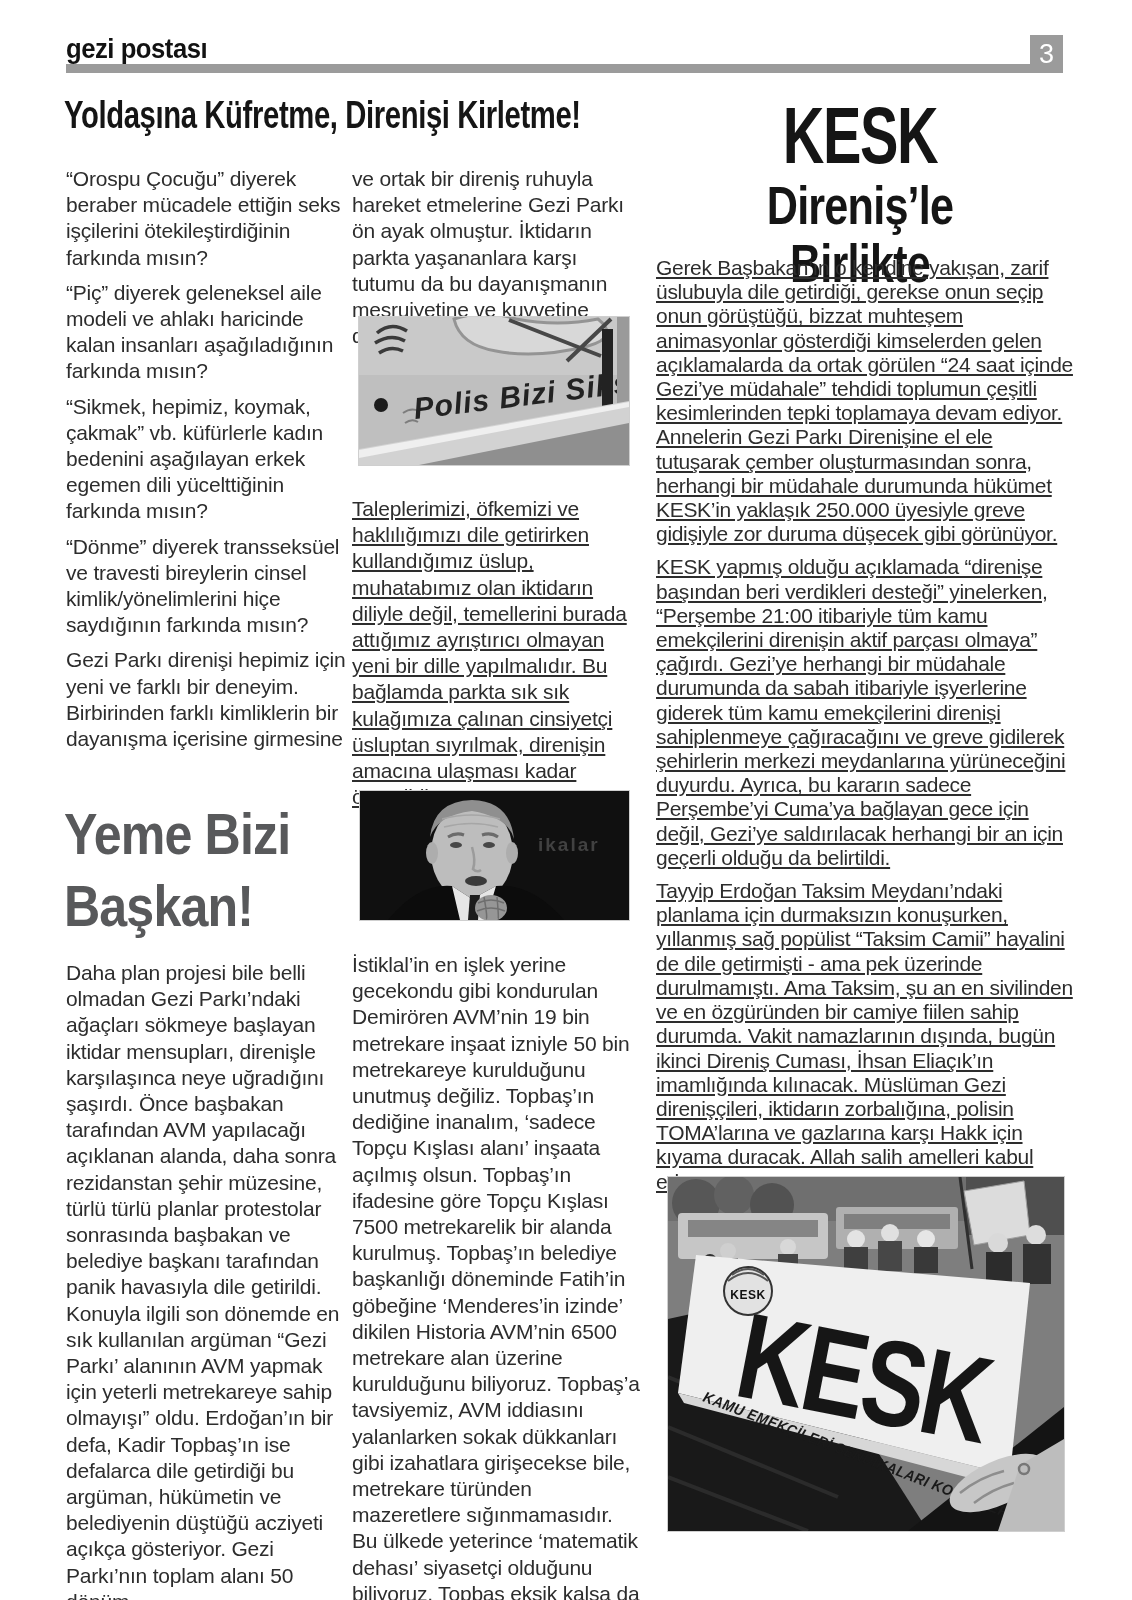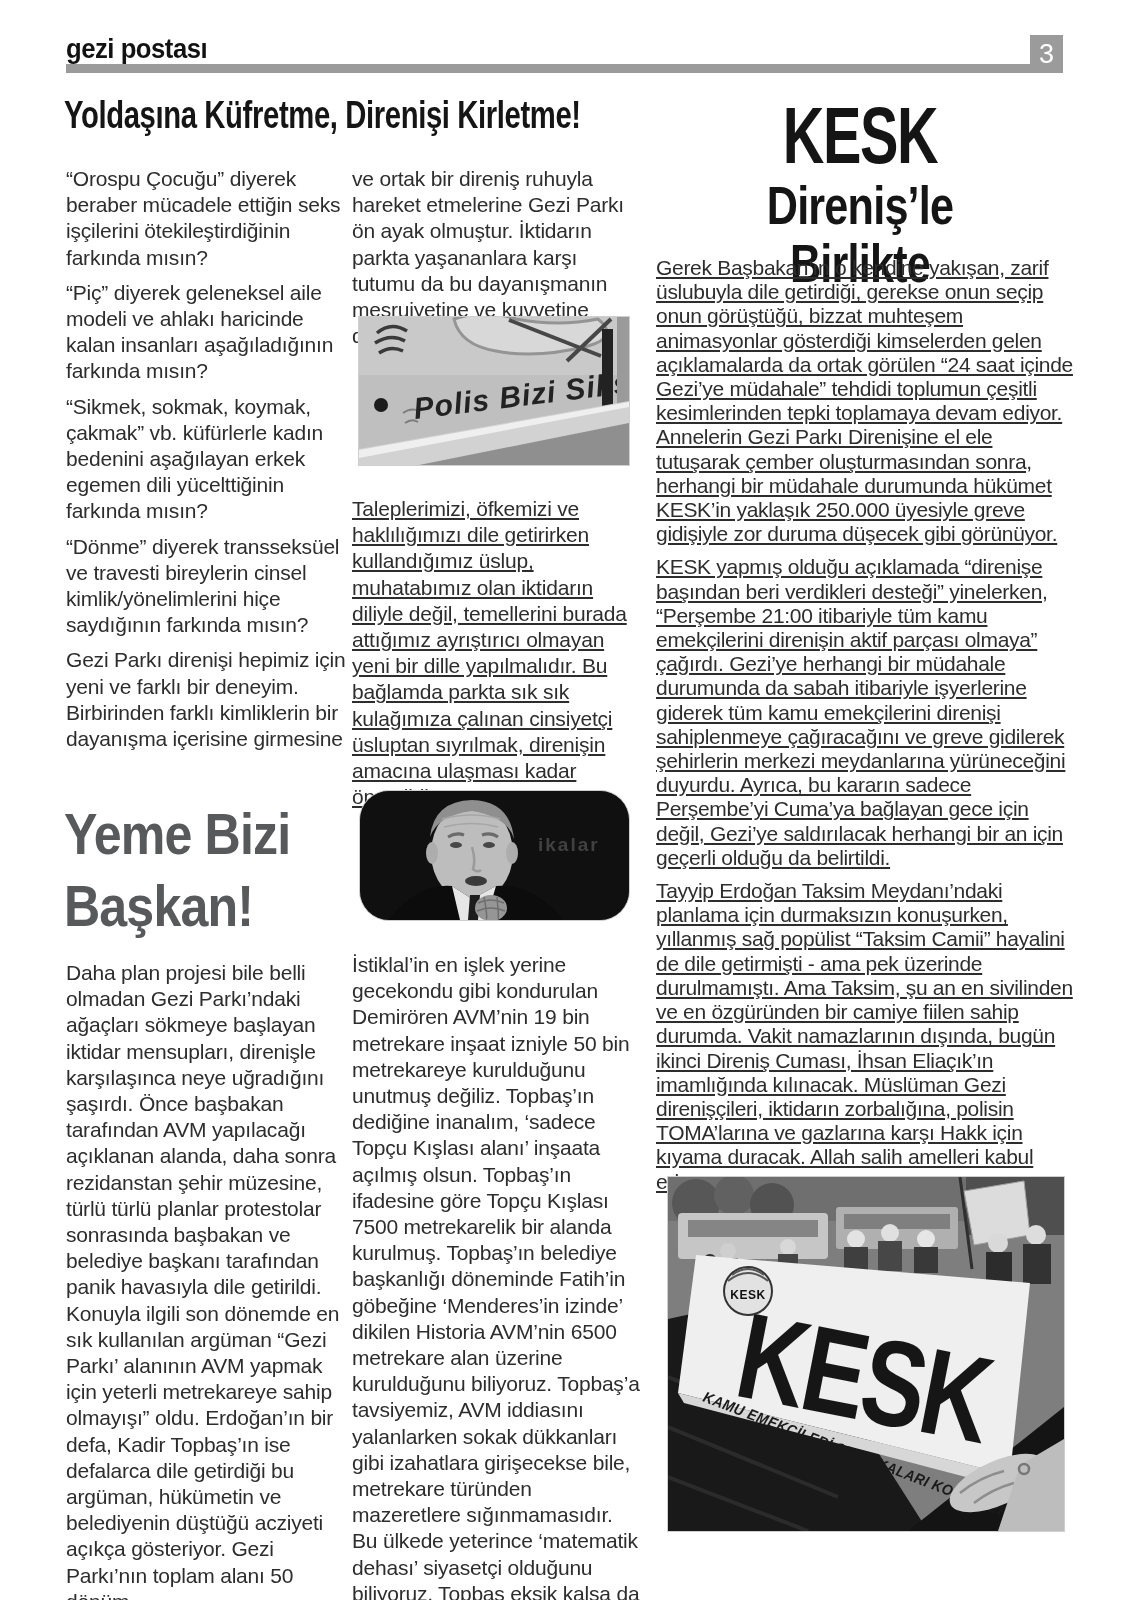--- a/index.html
+++ b/index.html
@@ -30,21 +30,21 @@
 <div class="abs masthead-rule"></div>
 <div class="abs page-box">
   <span>3</span>
 </div>
 
 <h1 class="abs headline1">Yoldaşına Küfretme, Direnişi Kirletme!</h1>
 
 <div class="abs col" style="left:66px;top:158px;width:282px;">
   <p>“Orospu Çocuğu” diyerek beraber mücadele ettiğin seks işçilerini ötekileştirdiğinin farkında mısın?</p>
   <p>“Piç” diyerek geleneksel aile modeli ve ahlakı haricinde kalan insanları aşağıladığının farkında mısın?</p>
-  <p>“Sikmek, sokmak, koymak, çakmak” vb. küfürlerle kadın bedenini aşağılayan erkek egemen dili yücelttiğinin farkında mısın?</p>
+  <p>“Sikmek, hepimiz, koymak, çakmak” vb. küfürlerle kadın bedenini aşağılayan erkek egemen dili yücelttiğinin farkında mısın?</p>
   <p>“Dönme” diyerek transseksüel ve travesti bireylerin cinsel kimlik/yönelimlerini hiçe saydığının farkında mısın?</p>
   <p>Gezi Parkı direnişi hepimiz için yeni ve farklı bir deneyim. Birbirinden farklı kimliklerin bir dayanışma içerisine girmesine</p>
 </div>
 
 <h2 class="abs headline2">
   <span>Yeme Bizi</span><br>
   <span>Başkan!</span>
 </h2>
 <div class="abs col" style="left:66px;top:952px;width:286px;">
   <p>Daha plan projesi bile belli olmadan Gezi Parkı’ndaki ağaçları sökmeye başlayan iktidar mensupları, direnişle karşılaşınca neye uğradığını şaşırdı. Önce başbakan tarafından AVM yapılacağı açıklanan alanda, daha sonra rezidanstan şehir müzesine, türlü türlü planlar protestolar sonrasında başbakan ve belediye başkanı tarafından panik havasıyla dile getirildi. Konuyla ilgili son dönemde en sık kullanılan argüman “Gezi Parkı’ alanının AVM yapmak için yeterli metrekareye sahip olmayışı” oldu. Erdoğan’ın bir defa, Kadir Topbaş’ın ise defalarca dile getirdiği bu argüman, hükümetin ve belediyenin düştüğü acziyeti açıkça gösteriyor. Gezi Parkı’nın toplam alanı 50 dönüm.</p>
@@ -70,21 +70,21 @@
     <polygon points="0,132 270,84 270,148 0,148" fill="#d2d2d2"></polygon>
     <polygon points="0,133 270,85 270,90 0,141" fill="#efefef"></polygon>
     <polygon points="60,148 270,106 270,148" fill="#8f8f8f"></polygon>
   </svg>
 </div>
 
 <div class="abs col" style="left:352px;top:488px;width:284px;text-decoration:underline;">
   <p>Taleplerimizi, öfkemizi ve haklılığımızı dile getirirken kullandığımız üslup, muhatabımız olan iktidarın diliyle değil, temellerini burada attığımız ayrıştırıcı olmayan yeni bir dille yapılmalıdır. Bu bağlamda parkta sık sık kulağımıza çalınan cinsiyetçi üsluptan sıyrılmak, direnişin amacına ulaşması kadar önemlidir.</p>
 </div>
 
-<div class="abs photo" style="left:359px;top:790px;width:269px;height:129px;border-radius:30px;">
+<div class="abs photo" style="left:359px;top:790px;width:269px;height:129px;">
   <svg width="269" height="129" viewBox="0 0 269 129">
     <rect width="269" height="129" fill="#101010"></rect>
     <text x="178" y="60" font-size="19" font-weight="bold" fill="#4a4a4a" opacity="0.85" letter-spacing="2">ikalar</text>
     <ellipse cx="112" cy="62" rx="41" ry="49" fill="#bdbdbd"></ellipse>
     <path d="M70 46 Q74 10 112 9 Q150 10 154 48 Q148 26 112 20 Q78 24 70 46 z" fill="#8f8f8f"></path>
     <ellipse cx="72" cy="62" rx="6" ry="11" fill="#adadad"></ellipse>
     <ellipse cx="152" cy="62" rx="6" ry="11" fill="#adadad"></ellipse>
     <path d="M88 46 q8 -5 16 -2 M122 44 q9 -3 16 2" stroke="#6b6b6b" stroke-width="3" fill="none"></path>
     <ellipse cx="96" cy="54" rx="6" ry="3" fill="#474747"></ellipse>
     <ellipse cx="129" cy="54" rx="6" ry="3" fill="#474747"></ellipse>

